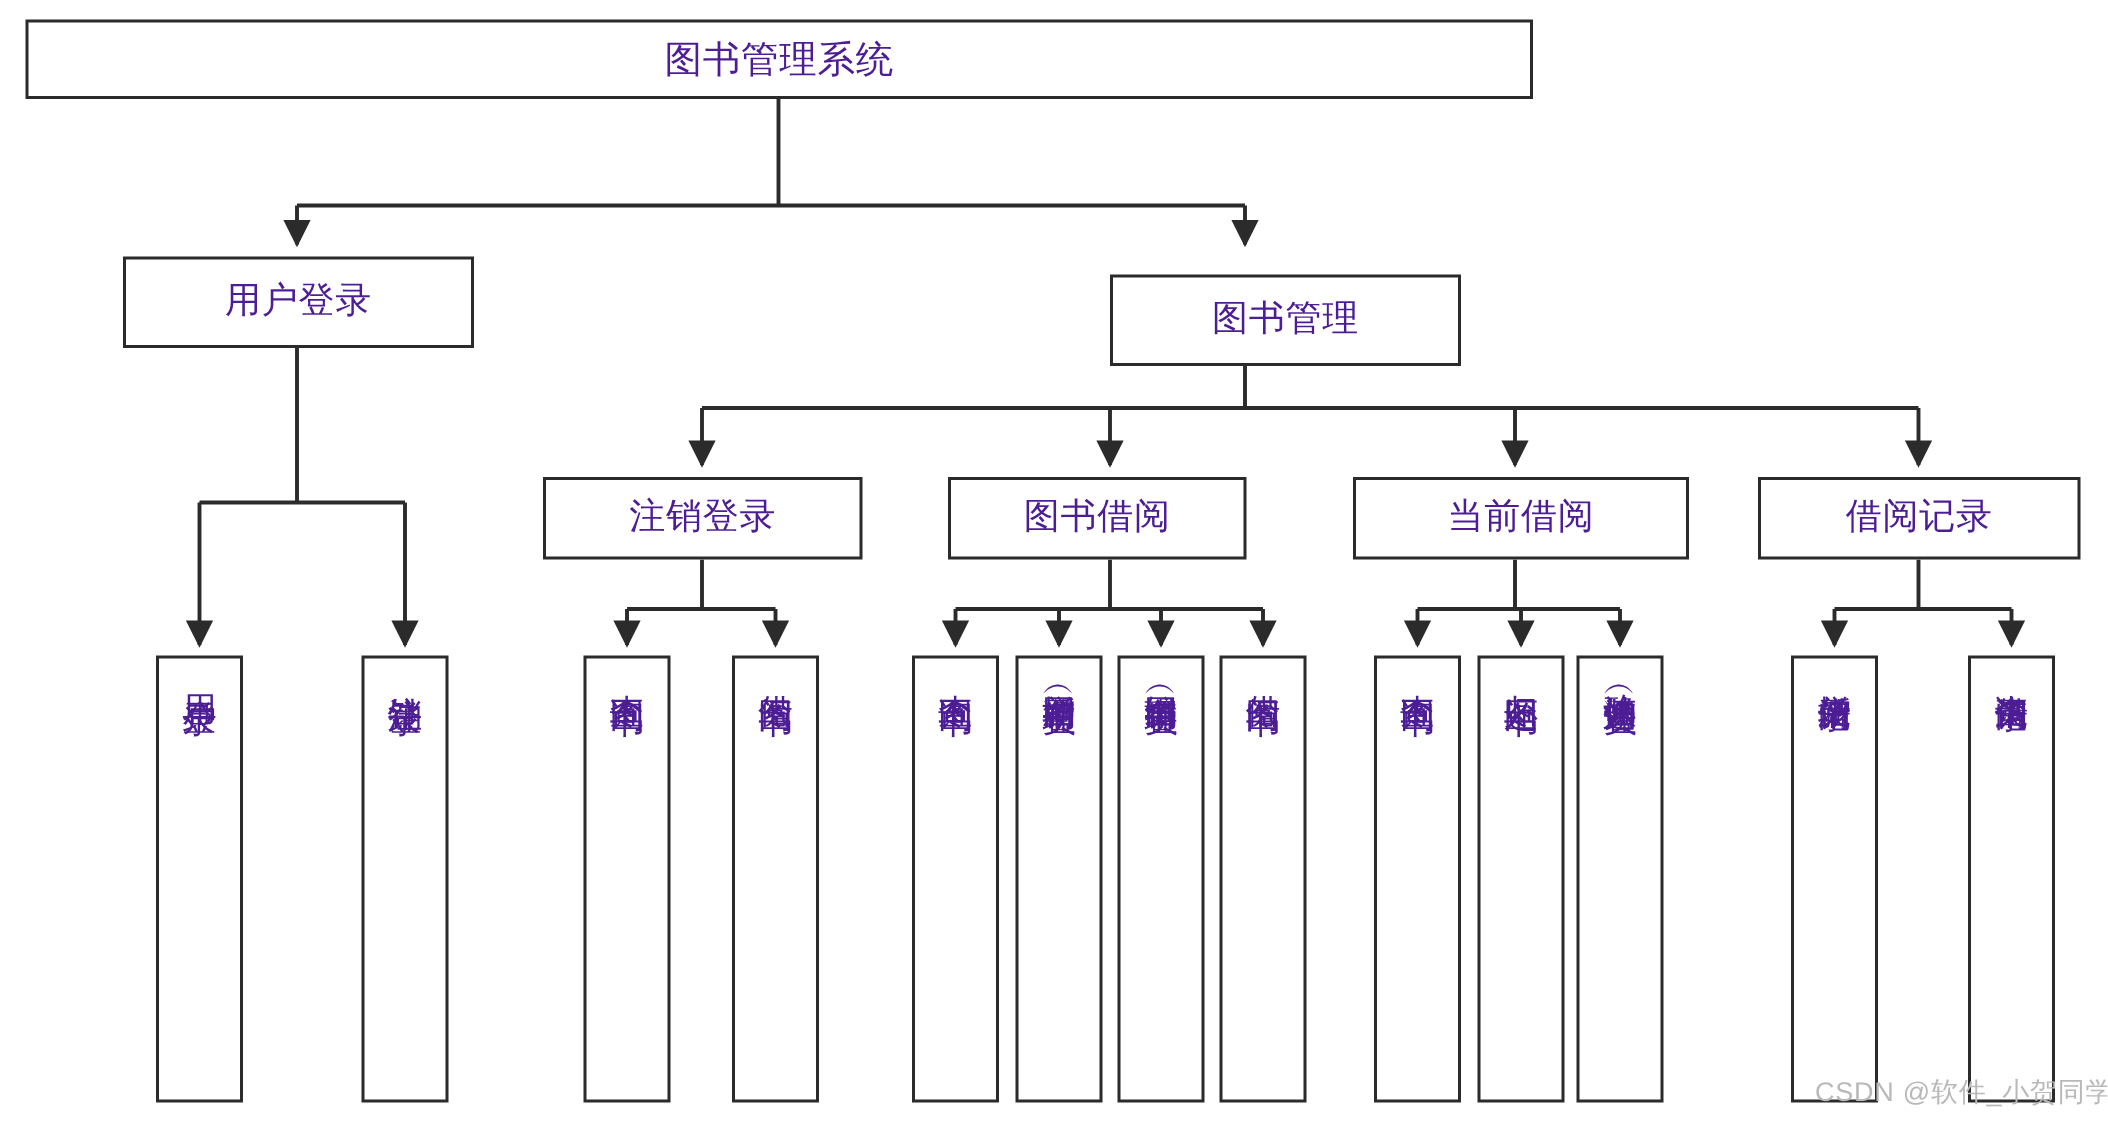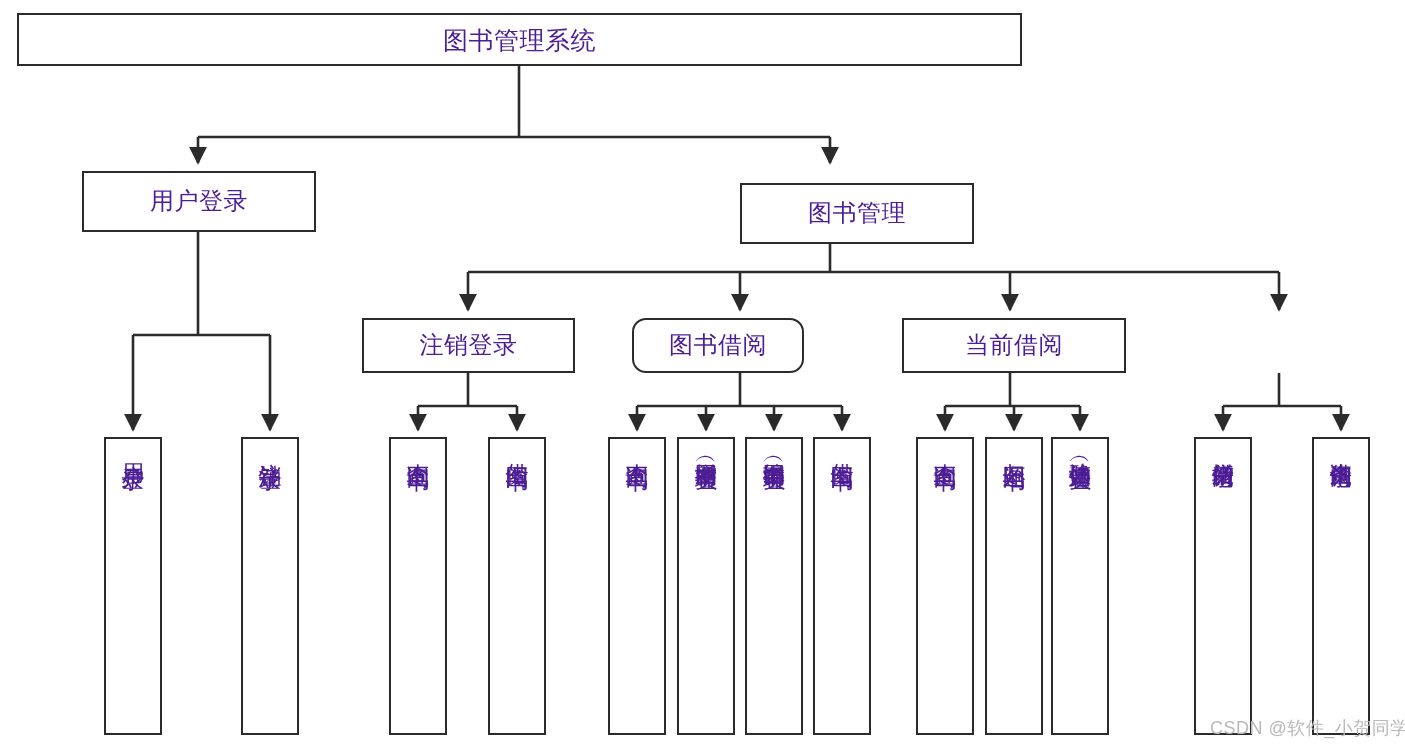--- a/index.html
+++ b/index.html
@@ -141,26 +141,29 @@
   <div class="node h" style="left:82px; top:171px; width:234px; height:61px;">
     <span class="label">用户登录</span>
   </div>
   <div class="node h" style="left:740px; top:171px; width:234px; height:61px;margin-top:12px;">
     <span class="label">图书管理</span>
   </div>
 
   <div class="node h" style="left:362px; top:318px; width:213px; height:55px;">
     <span class="label">注销登录</span>
   </div>
-  <div class="node h" style="left:632px; top:318px; width:172px; height:55px;border-radius:14px;">
+  <div class="node h" style="left:632px; top:318px; width:199px; height:55px;">
     <span class="label">图书借阅</span>
   </div>
   <div class="node h" style="left:902px; top:318px; width:224px; height:55px;">
     <span class="label">当前借阅</span>
   </div>
+  <div class="node h" style="left:1172px; top:318px; width:215px; height:55px;">
+    <span class="label">借阅记录</span>
+  </div>
 
   <div class="node v" style="left:104px; top:437px; width:58px; height:298px;">
     <span class="label">用户登录</span>
   </div>
   <div class="node v" style="left:241px; top:437px; width:58px; height:298px;">
     <span class="label">注销登录</span>
   </div>
 
   <div class="node v" style="left:389px; top:437px; width:58px; height:298px;">
     <span class="label">查询图书</span>

